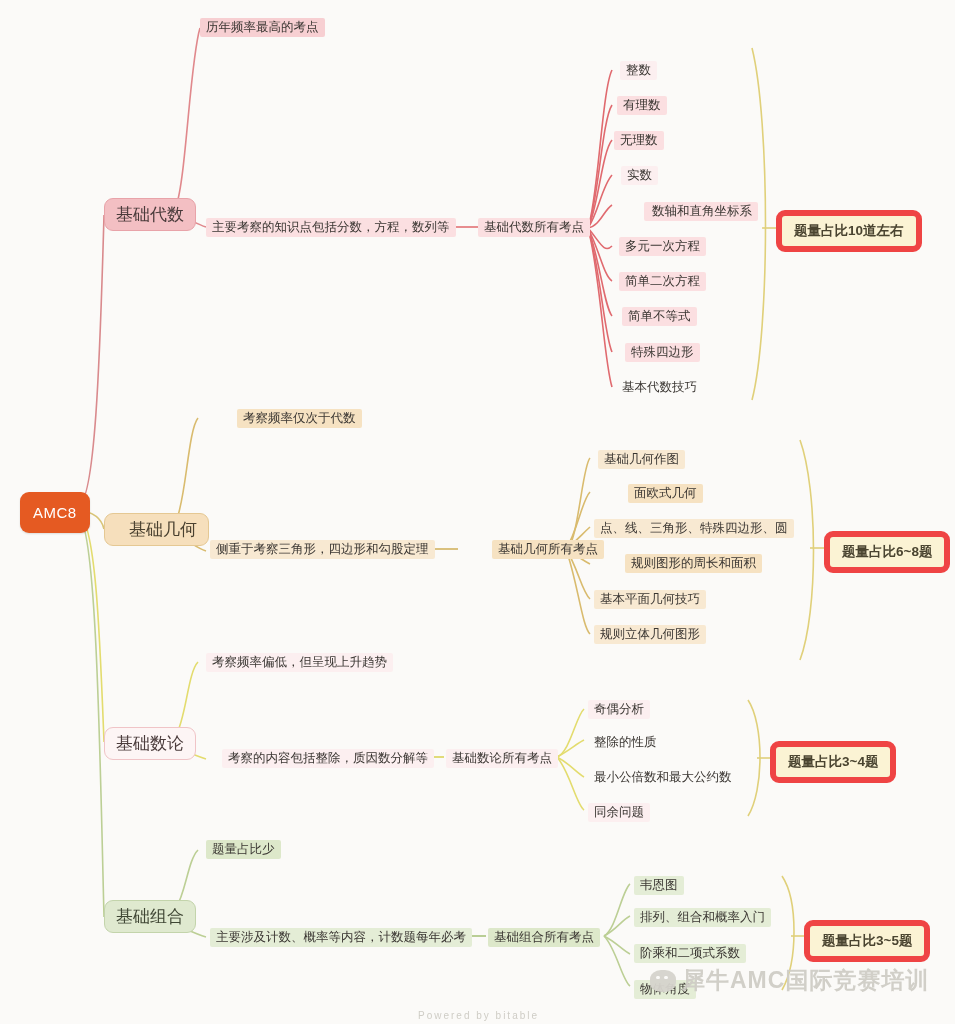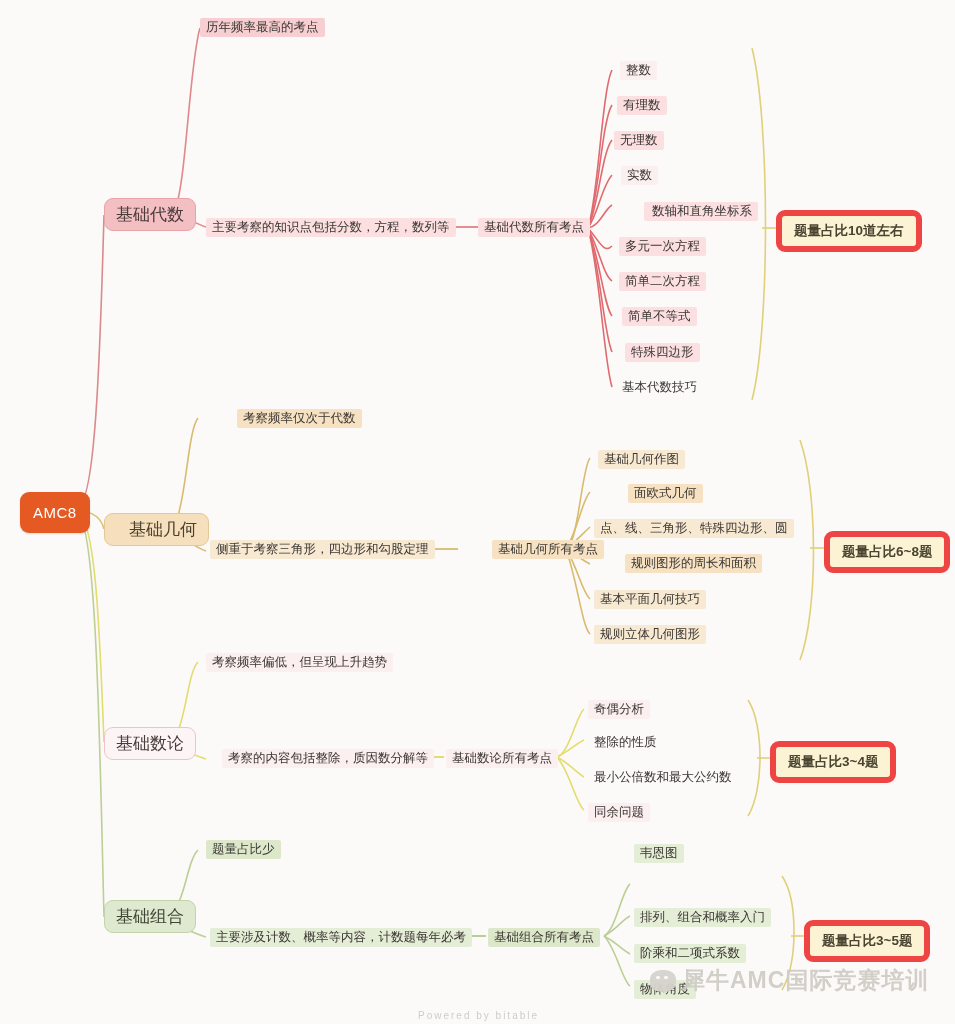--- a/index.html
+++ b/index.html
@@ -183,21 +183,21 @@
   <div class="node hl none" style="left:588px;top:768px;">最小公倍数和最大公约数</div>
   <div class="node hl pinkpale" style="left:588px;top:803px;">同余问题</div>
 
   <div class="node pill" style="left:770px;top:741px;">题量占比3~4题</div>
 
   <div class="node branch combinatorics" style="left:104px;top:900px;">基础组合</div>
   <div class="node hl green" style="left:206px;top:840px;">题量占比少</div>
   <div class="node hl greenpale" style="left:210px;top:928px;">主要涉及计数、概率等内容，计数题每年必考</div>
   <div class="node hl green" style="left:488px;top:928px;">基础组合所有考点</div>
 
-  <div class="node hl greenpale" style="left:634px;top:844px;">韦恩图</div>
+  <div class="node hl greenpale" style="left:634px;top:876px;">韦恩图</div>
   <div class="node hl greenpale" style="left:634px;top:908px;">排列、组合和概率入门</div>
   <div class="node hl greenpale" style="left:634px;top:944px;">阶乘和二项式系数</div>
   <div class="node hl greenpale" style="left:634px;top:980px;">物体角度</div>
 
   <div class="node pill" style="left:804px;top:920px;">题量占比3~5题</div>
 
   <div class="watermark" style="left:650px;top:965px;">
     <span class="wm-logo"></span>
     <span>犀牛AMC国际竞赛培训</span>
   </div>

